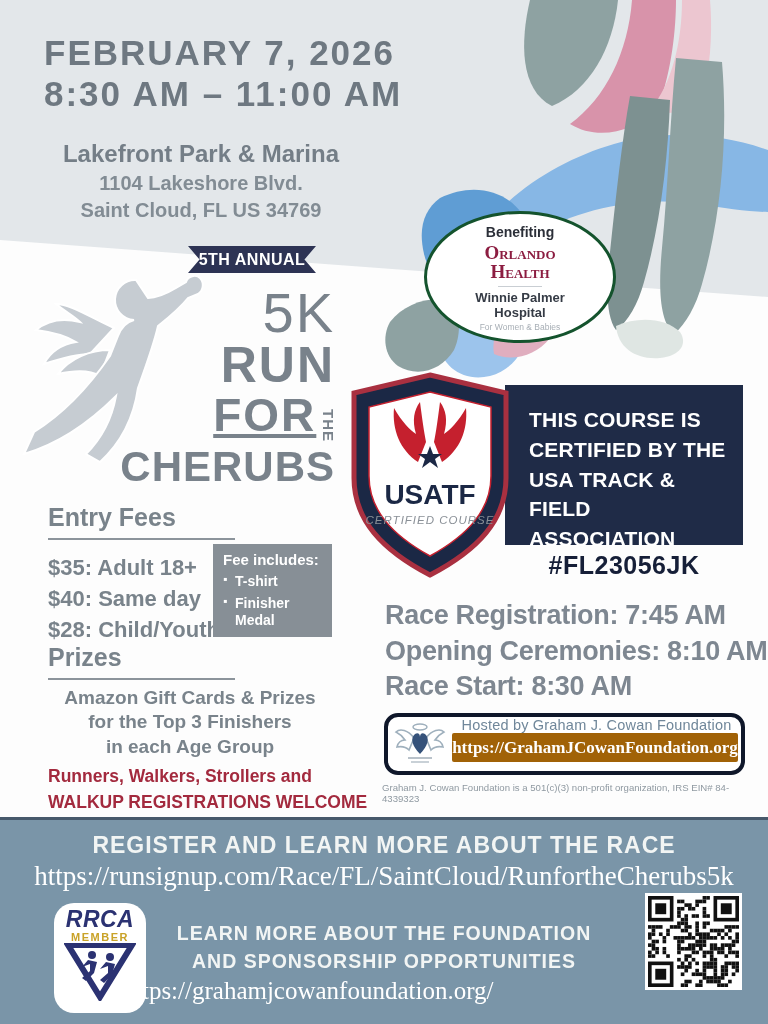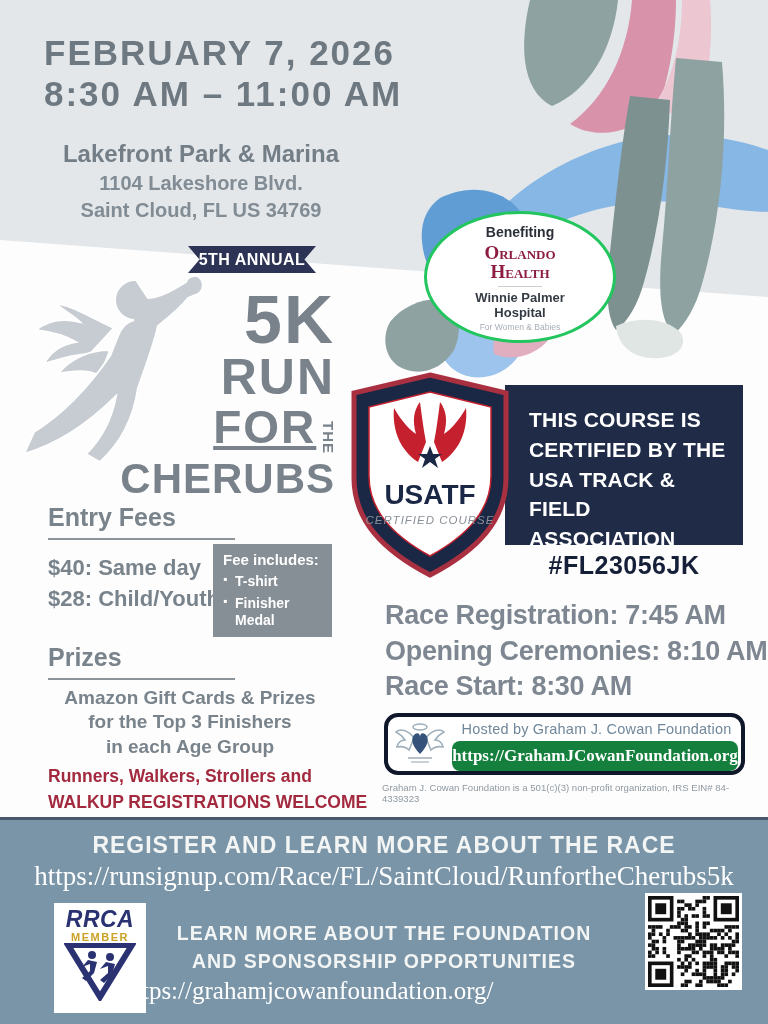--- a/index.html
+++ b/index.html
@@ -21,21 +21,21 @@
   .venue-block { left:36px; top:140px; width:330px; text-align:center; z-index:3;}
   .venue-name { font-size:24px; font-weight:800; color:#747e87; }
   .venue-addr { font-size:20px; font-weight:700; color:#828c94; margin-top:4px; }
 
   
   .runners-svg { right:0; top:0; z-index:1; }
 
   
   .benefit-oval {
     left:424px; top:211px; width:192px; height:132px;
-    background:#ffffff; border:3px solid #22c55e; border-radius:50%;
+    background:#ffffff; border:3px solid #14532d; border-radius:50%;
     display:flex; flex-direction:column; align-items:center; justify-content:center;
     text-align:center; z-index:5; padding-top:2px;
   }
   .benefit-label { font-size:14px; font-weight:800; color:#2b2f38; }
   .oh-name { font-family:"Liberation Serif", serif; font-variant:small-caps;
              color:#8c1d41; font-weight:700; font-size:19px; line-height:1.0; margin-top:3px;}
   .oh-divider { width:44px; border-top:1px solid #c9ced3; margin:5px 0 4px; }
   .wp-name { font-size:13px; font-weight:800; color:#353b45; line-height:1.15; }
   .wp-tag { font-size:8.5px; color:#a7aeb5; margin-top:2px; }
 
@@ -43,21 +43,21 @@
   .annual-ribbon {
     left:188px; top:246px; width:128px; height:27px; background:#2d3354;
     clip-path:polygon(0 0, 100% 0, 91% 50%, 100% 100%, 0 100%, 9% 50%);
     display:flex; align-items:center; justify-content:center; z-index:6;
     color:#fff; font-size:16px; font-weight:800; letter-spacing:0.5px;
   }
 
   
   .cherub-svg { left:18px; top:258px; z-index:2; }
   .title-block { left:50px; top:286px; width:285px; text-align:right; color:#79828b; z-index:4; line-height:0.98; }
-  .t1 { font-size:68px; font-weight:700; letter-spacing:2px;}
+  .t1 { font-size:56px; font-weight:400; letter-spacing:2px;}
   .t2 { font-size:50px; font-weight:800; letter-spacing:2px;}
   .t3row { display:flex; justify-content:flex-end; align-items:center; }
   .t3 { font-size:46px; font-weight:800; letter-spacing:2px;text-decoration:underline;}
   .t-the { writing-mode:vertical-rl; font-size:15px; font-weight:800; letter-spacing:1px; margin-left:4px; height:52px;}
   .t4 { font-size:42px; font-weight:800; letter-spacing:1px; margin-top:4px;}
 
   
   .shield-svg { left:346px; top:370px; z-index:6; }
   .cert-box {
     left:505px; top:385px; width:238px; height:160px; background:#1f2b47;
@@ -90,34 +90,34 @@
   
   .host-pill {
     left:384px; top:713px; width:361px; height:62px;
     border:4px solid #0f172a; border-radius:14px; background:#fff;
     display:flex; align-items:stretch; overflow:hidden; z-index:4;
   }
   .host-logo { width:64px; display:flex; align-items:center; justify-content:center; }
   .host-right { flex:1; display:flex; flex-direction:column; }
   .host-by { flex:1; display:flex; align-items:center; justify-content:center;
     font-size:14.5px; color:#70879a; letter-spacing:0.2px; }
-  .host-url { height:30px; background:#15803d; border-radius:8px; margin:0 3px 0 0;
+  .host-url { height:30px; background:#a16207; border-radius:2px; margin:0 3px 9px 0;
     display:flex; align-items:center; justify-content:center;
     color:#fff; font-size:17px; font-weight:800; font-family:"Liberation Serif", serif;}
   .disclaimer { left:382px; top:782px; width:366px; font-size:9.6px; color:#8f99a1; }
 
   
   .footer { left:0; top:817px; width:768px; height:207px; background:#7a95a8;
     border-top:3px solid #47596b; }
   .grunge { color:#f2f5f4; font-weight:800; letter-spacing:1px; }
   .reg-head { left:0; top:832px; width:768px; text-align:center; font-size:23px; }
   .reg-url { left:0; top:861px; width:768px; text-align:center; color:#ffffff;
     font-size:27px; font-family:"Liberation Serif", serif; }
   .rrca-box { left:54px; top:903px; width:92px; height:110px; background:#fff;
-    border-radius:0; display:flex; flex-direction:column; align-items:center; padding-top:6px;}
+    border-radius:20px; display:flex; flex-direction:column; align-items:center; padding-top:6px;}
   .rrca-name { color:#2b3272; font-size:23px; font-weight:800; font-style:italic; line-height:0.9; letter-spacing:0.5px;}
   .rrca-member { color:#c9a227; font-size:11px; font-weight:800; letter-spacing:1.5px; margin-top:1px;}
   .found-head { left:0; top:920px; width:768px; text-align:center; font-size:19.5px; line-height:1.42;}
   .found-url { left:0; top:977px; width:616px; text-align:center; color:#ffffff;
     font-size:25px; font-family:"Liberation Serif", serif; }
   .qr-wrap { left:645px; top:893px; width:97px; height:97px; background:#fff; padding:3px; }
 </style>
 </head>
 <body>
 
@@ -197,20 +197,21 @@
 </svg>
 
 <div class="abs cert-box">
   <span>THIS COURSE IS CERTIFIED BY THE USA TRACK &amp; FIELD ASSOCIATION</span>
 </div>
 <div class="abs course-id">#FL23056JK</div>
 
 <div class="abs entry-wrap">
   <div class="section-head">Entry Fees</div>
   <div class="fees-list">
+    <div>$35: Adult 18+</div>
     <div>$40: Same day</div>
     <div>$28: Child/Youth</div>
   </div>
 </div>
 
 <div class="abs fee-box">
   <div class="fee-box-title">Fee includes:</div>
   <div class="fee-item">T-shirt</div>
   <div class="fee-item">Finisher Medal</div>
 </div>

